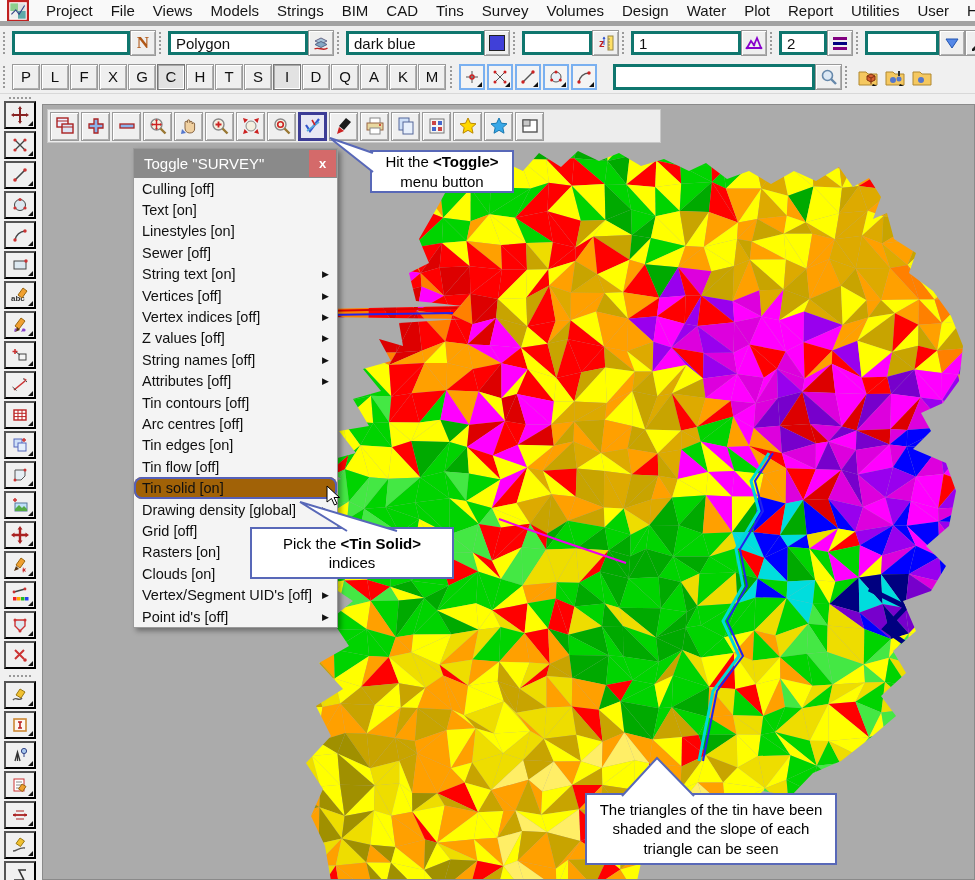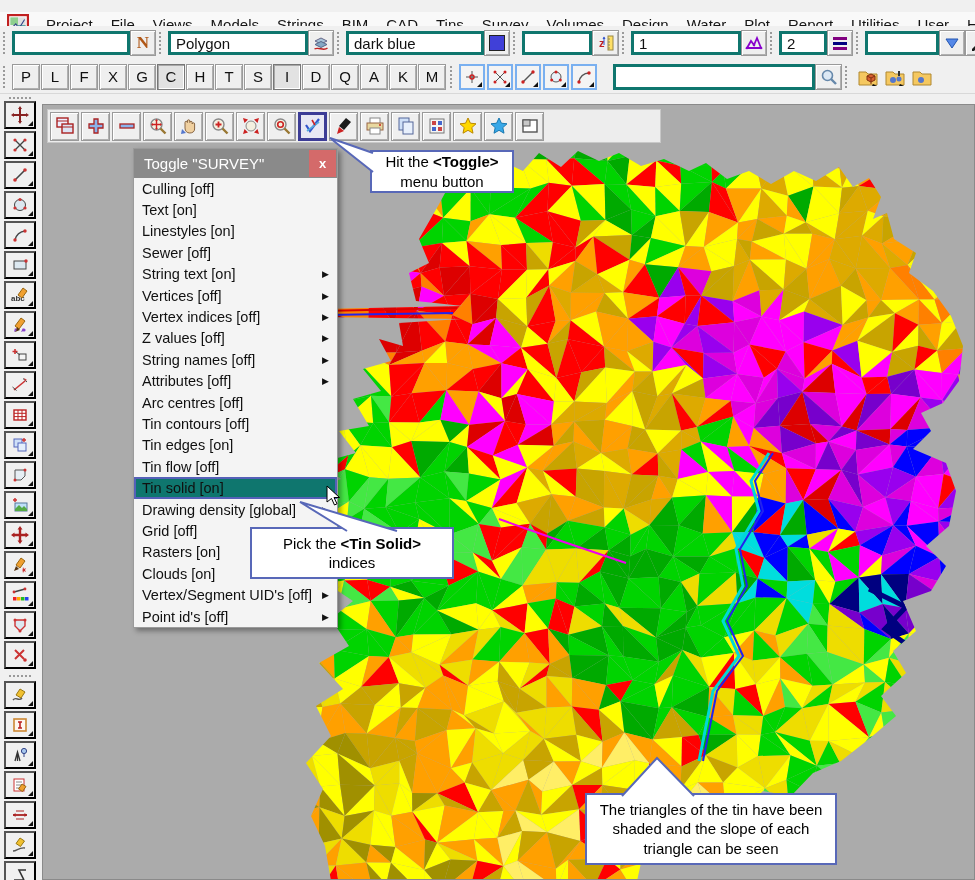--- a/index.html
+++ b/index.html
@@ -1,22 +1,22 @@
 <!DOCTYPE html>
 <html><head>
 <meta charset="utf-8">
 <style>
   *{box-sizing:border-box;margin:0;padding:0}
   html,body{width:975px;height:880px;overflow:hidden}
   body{font-family:"Liberation Sans",sans-serif;background:#f0f0f0}
   #app{position:relative;width:975px;height:880px;background:#f0f0f0}
 
   
-  #menubar{position:absolute;left:0;top:12px;width:975px;height:26px;background:#f9f9f9;
-    display:flex;align-items:center;white-space:nowrap;overflow:hidden;border-bottom:1px solid #a3a3a3}
+  #menubar{position:absolute;left:0;top:0;width:975px;height:26px;background:#f9f9f9;
+    display:flex;align-items:center;white-space:nowrap;overflow:hidden;border-bottom:5px solid #a3a3a3}
   .appicon{width:22px;height:22px;margin:0 8px 0 7px;flex:0 0 auto}
   .menu-item{padding:0 9px;font-size:15px;color:#151515;cursor:default}
 
   
   .tb{position:absolute;display:flex;align-items:center;background:#f0f0f0}
   #tb2{left:0;top:26px;width:975px;height:34px}
   #tb3{left:0;top:60px;width:975px;height:34px;border-bottom:1px solid #d8d8d8}
   .grip{width:6px;height:22px;border-left:2px dotted #9a9a9a;margin:0 3px;flex:0 0 auto}
   .field{height:24px;border:3px solid #0f766e;background:#fff;font-size:15px;padding:0 5px;
     font-family:"Liberation Sans",sans-serif;color:#111}
@@ -55,21 +55,21 @@
 
   
   #tmenu{position:absolute;left:133px;top:148px;width:205px;background:#f4f4f4;
     border:1px solid #9a9a9a;box-shadow:3px 3px 5px rgba(0,0,0,.35);z-index:5}
   #tmenu-title{height:29px;background:#8a8a8a;color:#fff;font-size:15px;
     display:flex;align-items:center;padding-left:10px}
   #tmenu-close{width:27px;height:27px;margin-left:auto;margin-right:1px;background:#d46a6a;
     color:#fff;font-size:13px;font-weight:bold;display:flex;align-items:center;justify-content:center}
   .tmi{height:21.4px;display:flex;align-items:center;padding:0 8px;font-size:14.5px;color:#101010;position:relative}
   .tmi-arrow{margin-left:auto;font-size:9px;color:#111}
-  .tmi-hl{box-shadow:inset 0 0 0 2px #5560b8;border-radius:0;background:#0f766e}
+  .tmi-hl{box-shadow:inset 0 0 0 2px #5560b8;border-radius:8px;background:#a16207}
 
   
   .co{position:absolute;background:#fff;border:2px solid #5868b8;z-index:6;
     display:flex;flex-direction:column;justify-content:center;text-align:center;
     font-size:15px;color:#000;line-height:1.3}
   #overlay{position:absolute;left:0;top:0;z-index:8;pointer-events:none}
 </style>
 </head>
 <body>
 <div id="app">
@@ -2218,26 +2218,26 @@
         <span>String names [off]</span>
         <span class="tmi-arrow">▶</span>
       </div>
 
       <div class="tmi">
         <span>Attributes [off]</span>
         <span class="tmi-arrow">▶</span>
       </div>
 
       <div class="tmi">
-        <span>Arc centres [off]</span>
+        <span>Tin contours [off]</span>
         <span class="tmi-arrow" style="visibility: hidden;">▶</span>
       </div>
 
       <div class="tmi">
-        <span>Tin contours [off]</span>
+        <span>Arc centres [off]</span>
         <span class="tmi-arrow" style="visibility: hidden;">▶</span>
       </div>
 
       <div class="tmi">
         <span>Tin edges [on]</span>
         <span class="tmi-arrow" style="visibility: hidden;">▶</span>
       </div>
 
       <div class="tmi">
         <span>Tin flow [off]</span>

